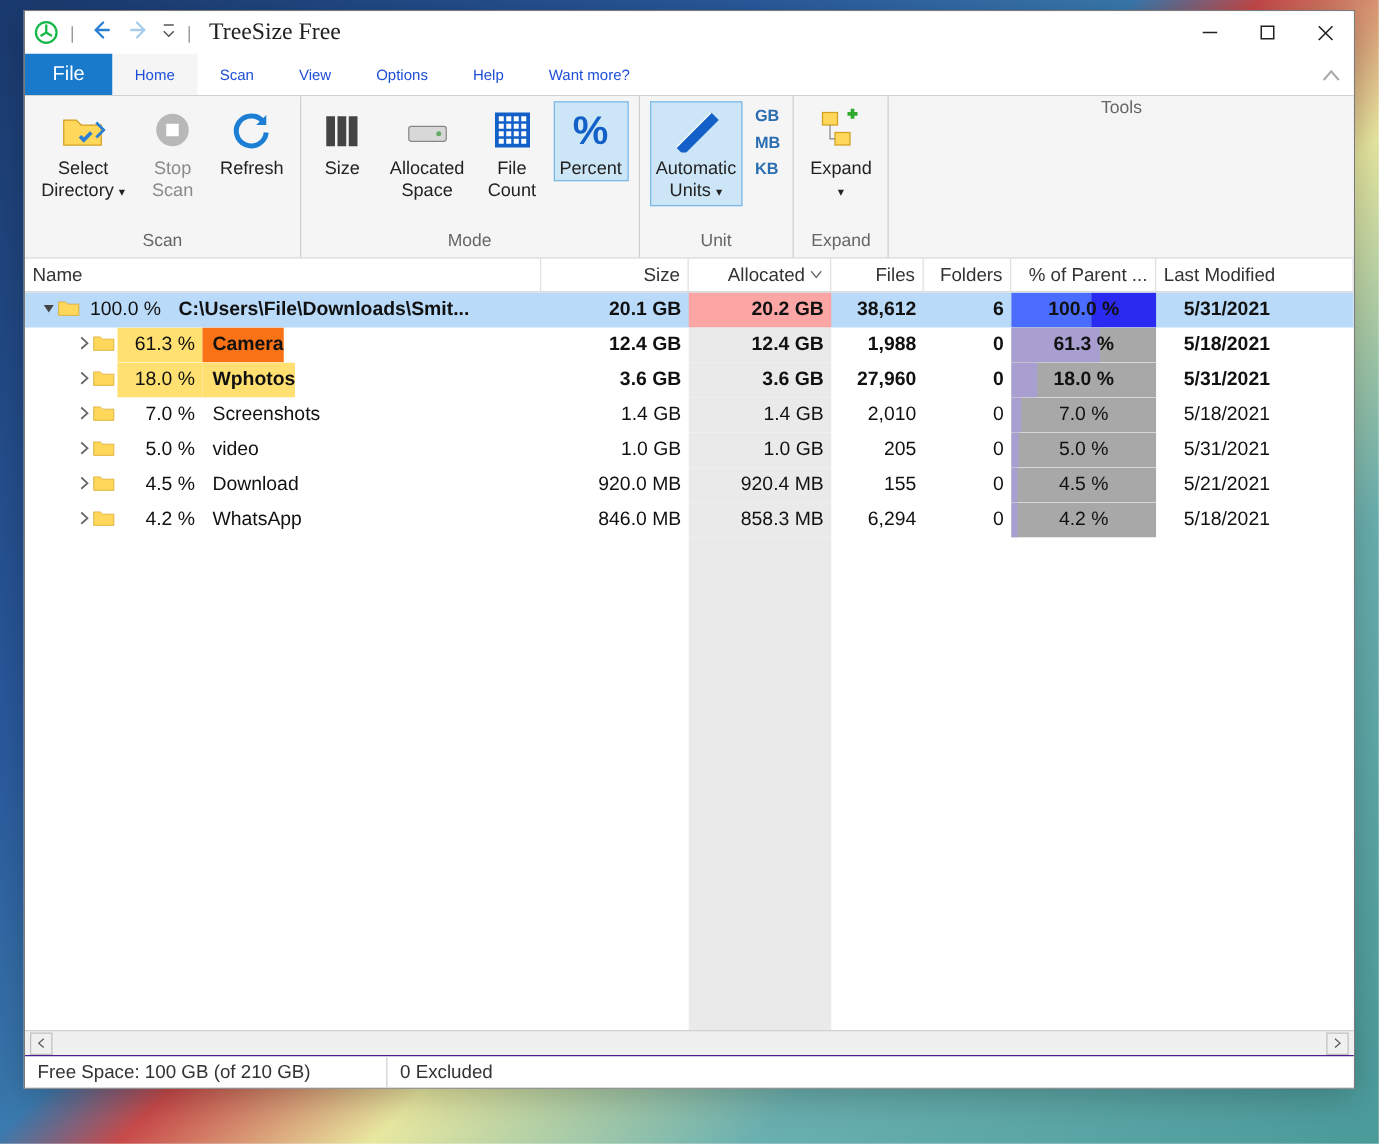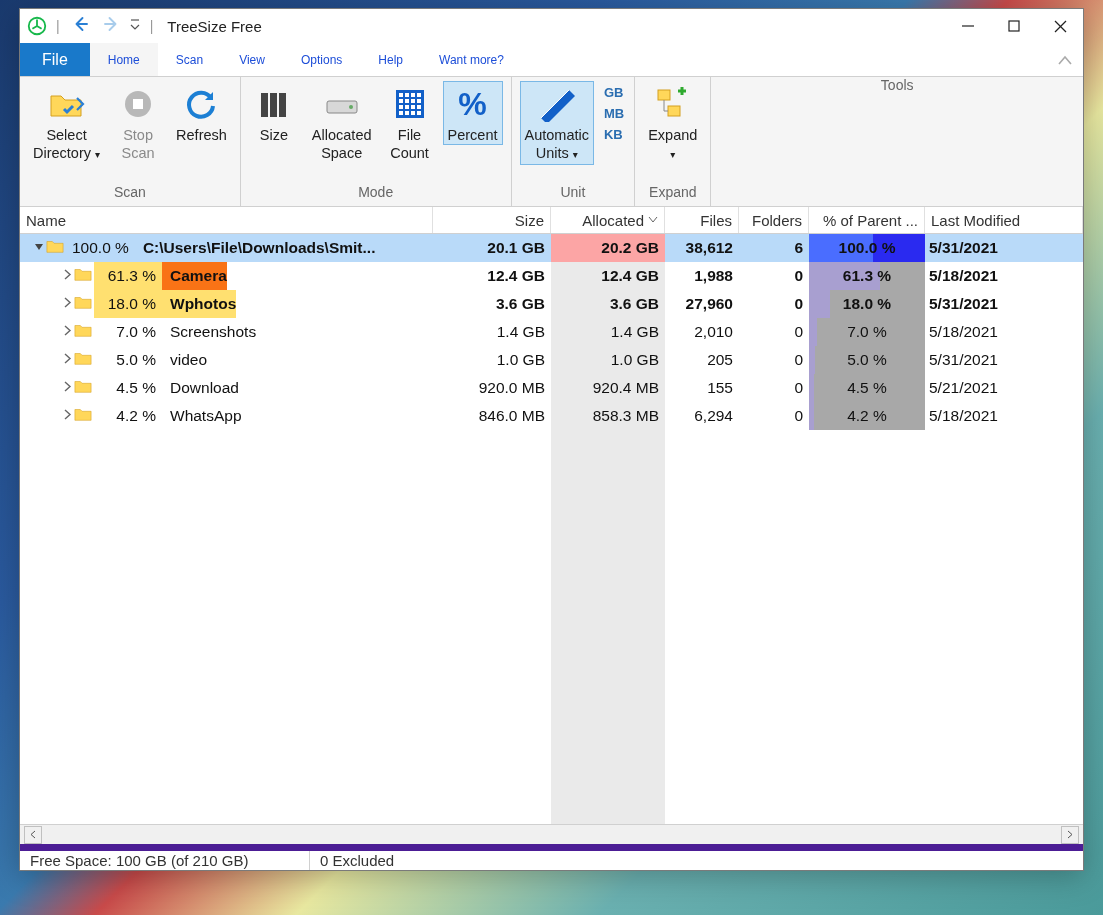--- a/index.html
+++ b/index.html
@@ -17,21 +17,21 @@
     box-shadow: 0 6px 28px rgba(0,0,0,0.25);
   }
   
   .titlebar { height:34px; display:flex; align-items:center; background:#fff; }
   .tb-left { display:flex; align-items:center; gap:4px; padding-left:6px; }
   .tb-icon { width:22px; height:22px; }
   .tb-sep  { color:#999; padding:0 4px; font-size:14px;}
   .tb-nav  { color:#1c6bbf; font-size:18px; padding:0 4px;}
   .tb-dis  { color:#9abedf;}
   .tb-caret{ font-size:10px; color:#555; padding:0 2px;}
-  .tb-title{ font-size:15px; color:#222; padding-left:6px;}
+  .tb-title{ font-size:19px; color:#222; padding-left:6px;font-family:Liberation Serif, serif;}
   .tb-right{ margin-left:auto; display:flex;}
   .wbtn { width:46px; height:34px; display:flex; align-items:center; justify-content:center;  color:#222;}
   .wbtn svg { display:block;}
   
   .menubar { height:34px; display:flex; align-items:stretch; border-bottom:1px solid #d0d0d0; background:#fff;}
   .menu-item { padding:0 18px; display:flex; align-items:center; color:#1d4ed8; font-size:12px;}
   .menu-item.file { background:#1979ca; color:#fff; font-size:16px; padding:0 22px;}
   .menu-item.active { background:#f5f5f5;}
   .menu-collapse { margin-left:auto; width:36px; display:flex; align-items:center; justify-content:center; color:#888;}
   
@@ -60,35 +60,35 @@
   .hc.mod  { flex:1;}
   .rows { height:590px; overflow:hidden; position:relative;}
   .row { display:flex; height:28px; align-items:center; font-size:15.5px; color:#111;}
   .row .c { display:flex; align-items:center; padding:0 6px; height:100%; overflow:hidden; white-space:nowrap;}
   .c.name { width:413px;}
   .c.size { width:118px; justify-content:flex-end;}
   .c.alloc{ width:114px; justify-content:flex-end;}
   .c.files{ width:74px;  justify-content:flex-end;}
   .c.fold { width:70px;  justify-content:flex-end;}
   .c.pct  { width:116px; padding:0; justify-content:center; position:relative;}
-  .c.mod  { flex:1; padding-left:4px;}
+  .c.mod  { flex:1; padding-left:22px;}
   .alloc-col-bg { background:#eaeaea;}
   .row .chevron { width:14px; text-align:center; color:#555; font-size:12px; padding:0 2px;}
   .folder-icon { width:18px; height:16px; margin:0 2px 0 0;}
   .name-inner { display:flex; align-items:center; height:100%;}
   .pct-label { height:100%; display:flex; align-items:center; padding:0 6px; font-weight:normal;}
   
   .bar { height:100%; display:flex; align-items:center; width:100%; position:relative;}
   .bar .fill1 { position:absolute; left:0; top:0; bottom:0;}
   .bar .fill2 { position:absolute; top:0; bottom:0;}
   .bar span { position:relative; width:100%; text-align:center;}
   
   .hscroll { height:20px; background:#f0f0f0; border-top:1px solid #d0d0d0; display:flex; align-items:center; justify-content:space-between; padding:0 4px; color:#555; font-size:11px;}
   .hscroll .arrow { width:18px; height:18px; background:#f0f0f0; border:1px solid #c0c0c0; display:flex; align-items:center; justify-content:center;}
-  .status { height:26px; border-top:7px solid #4c1d95; display:flex; align-items:center; font-size:15px; color:#333;}
+  .status { height:26px; border-top:1px solid #4c1d95; display:flex; align-items:center; font-size:15px; color:#333;}
   .status > div { border-right:1px solid #d0d0d0; padding:0 10px; height:100%; display:flex; align-items:center;}
   .status .s1{ width:290px;}
   .status .s2{ width:165px;}
   .status .s3{ flex:1; border-right:none;}
   .bold { font-weight:600;}
   .sel-row { background:#b9daf9;}
   .sel-row .c.alloc { background:#fca5a5;}
 </style>
 </head>
 <body>

